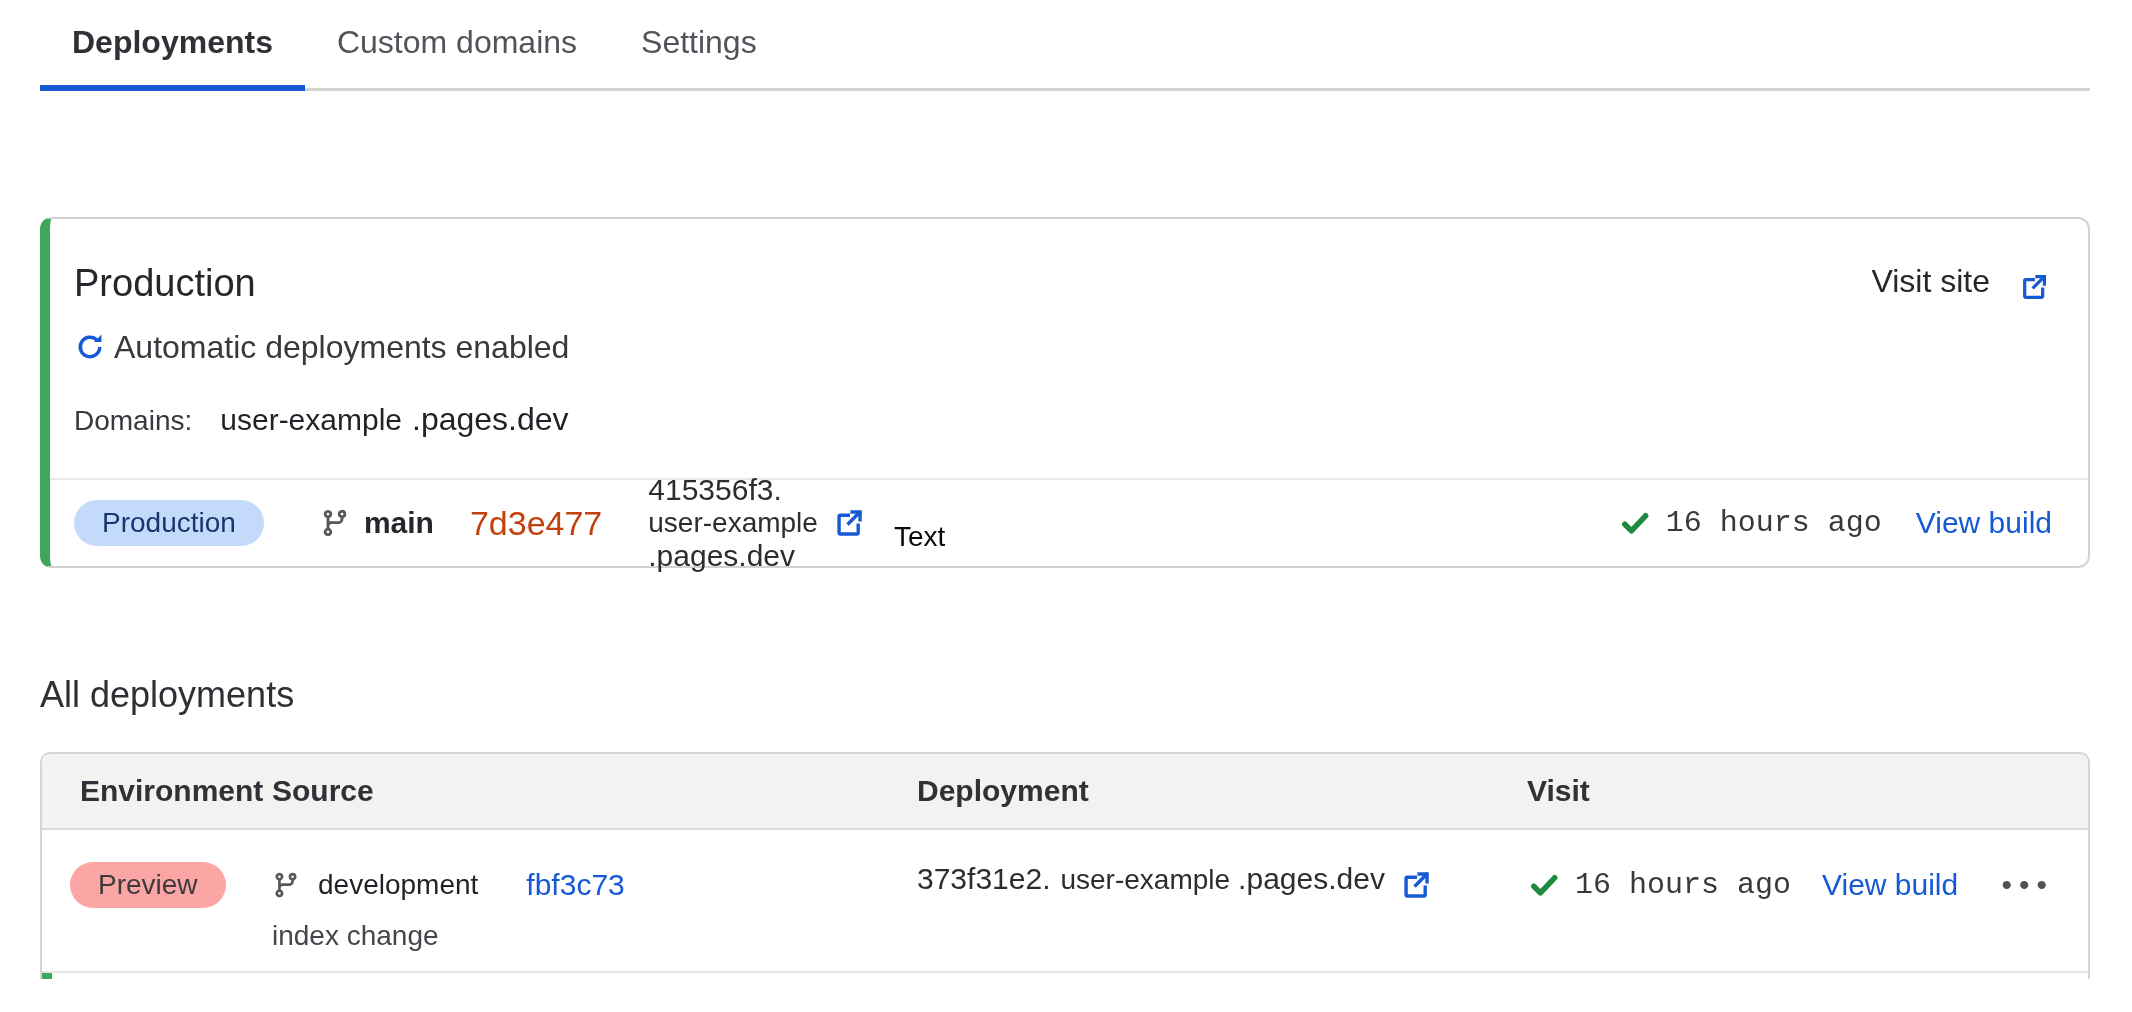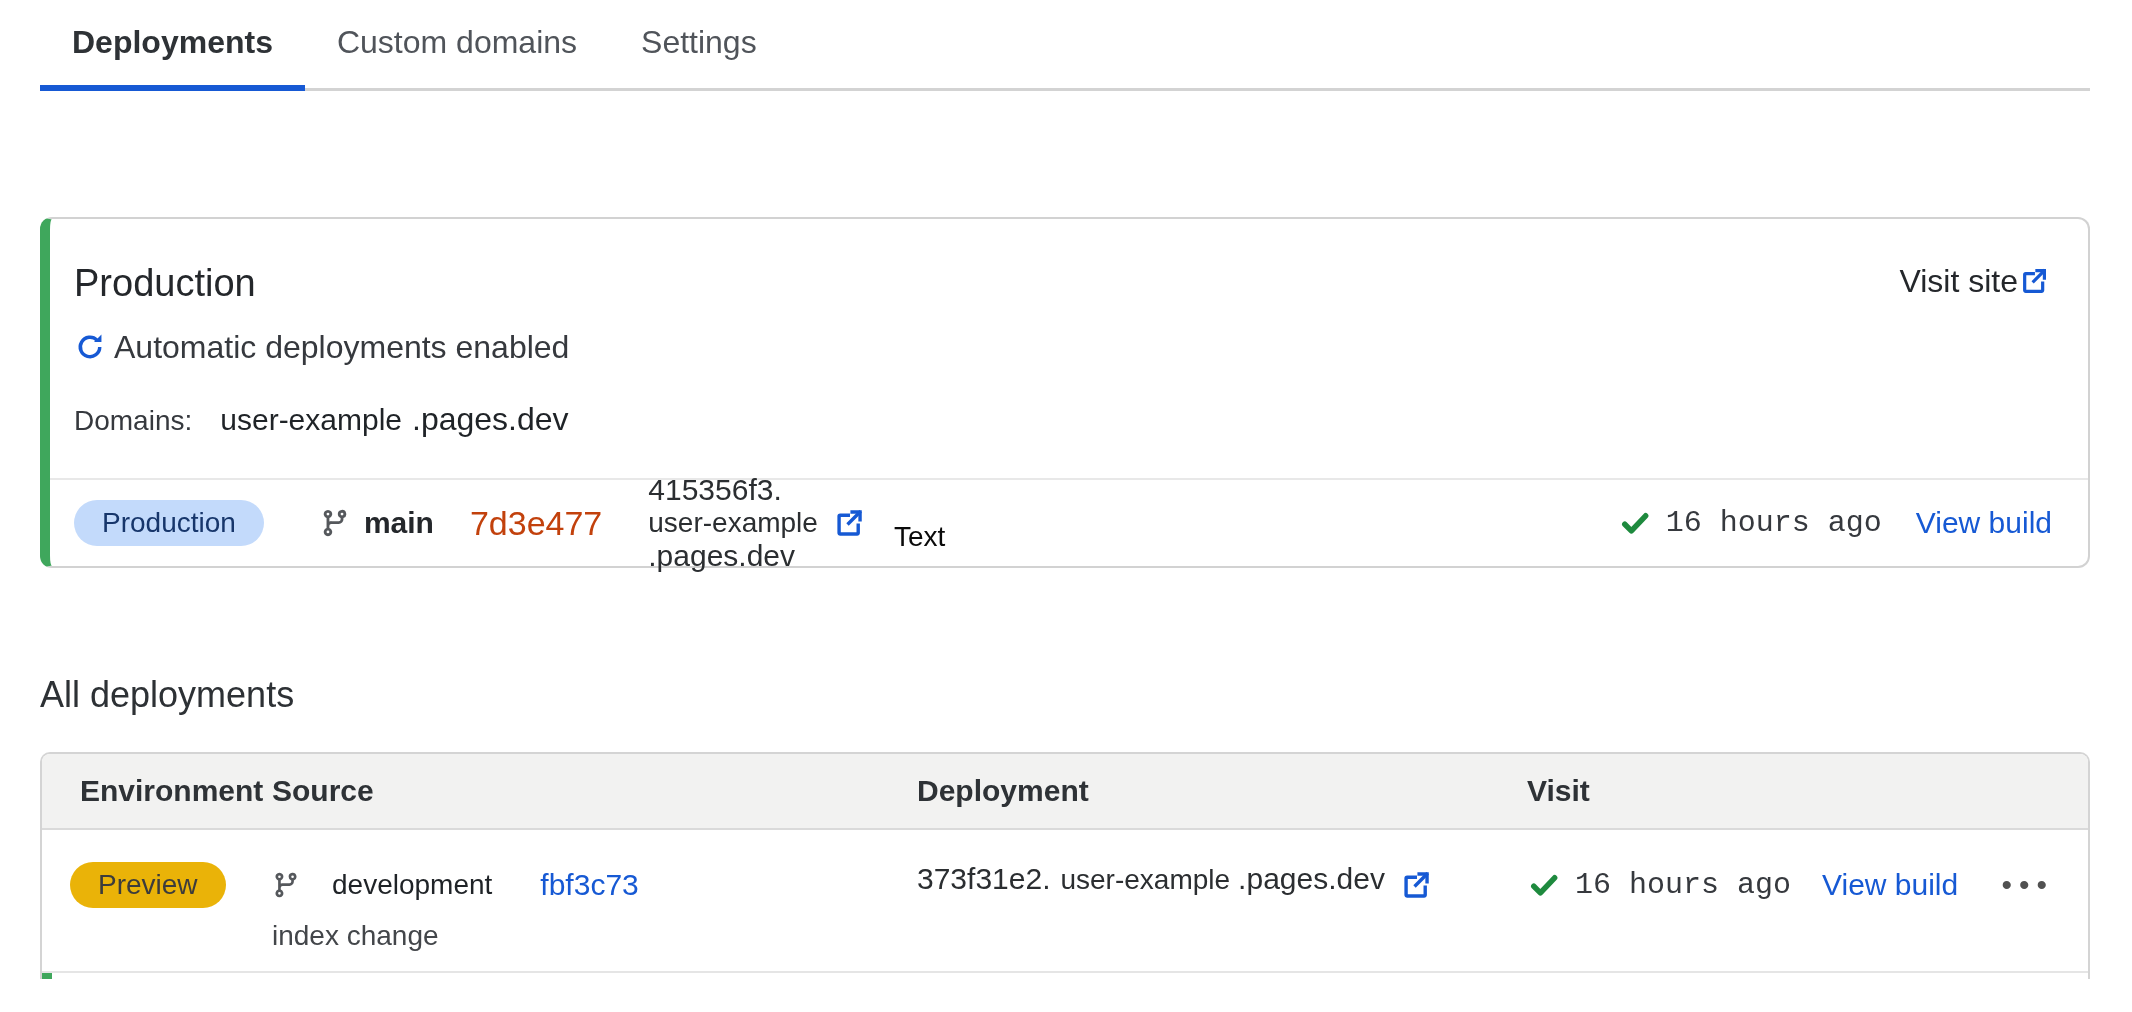--- a/index.html
+++ b/index.html
@@ -30,21 +30,21 @@
     border-left: 10px solid #3fa75c;
     border-radius: 12px;
     background: #fff;
   }
   .card-head {
     display: flex; justify-content: space-between; align-items: flex-start;
     padding: 40px 38px 0 24px;
   }
   .card-title { font-size: 38px; line-height: 48px; color: #24272b; }
   .visit-site {
-    display: flex; align-items: center; gap: 0;
+    display: flex; align-items: flex-end; gap: 28px;
     font-size: 32px; line-height: 44px; color: #24272b; cursor: pointer;
   }
   .auto-row {
     display: flex; align-items: center; gap: 8px;
     margin-top: 20px; padding: 0 24px; height: 40px;
     font-size: 32px; color: #36393e;
   }
   .domains-row {
     display: flex; align-items: baseline;
     margin-top: 34px; padding: 0 24px 40px 24px;
@@ -54,21 +54,21 @@
   .domain-suffix { font-size: 32px; color: #1f2327; margin-left: 10px; }
   .card-divider { border-top: 2px solid #e8e8e8; }
   .deploy-row { display: flex; align-items: center; height: 86px; padding: 0 36px 0 24px; }
 
   .badge {
     display: inline-flex; align-items: center; justify-content: center;
     height: 46px; padding: 0 28px; border-radius: 999px;
     font-size: 28px; white-space: nowrap;
   }
   .badge-production { background: #c3dafb; color: #17366b; }
-  .badge-preview    { background: #eab308; color: #3c3c3c; }
+  .badge-preview    { background: #fca5a5; color: #3c3c3c; }
 
   .branch-icon { margin-left: 56px; display: inline-flex; }
   .branch-name { margin-left: 14px; font-size: 30px; font-weight: 700; color: #24272b; }
   .commit-link { margin-left: 36px; font-size: 34px; color: #c2410c; cursor: pointer; text-decoration: none; }
   .url-group { display: flex; align-items: baseline; margin-left: 36px; flex-direction: column; }
   .url-prefix { font-size: 30px; color: #2b2e31; }
   .url-name   { font-size: 28px; color: #2b2e31; margin-left: 10px; }
   .url-suffix { font-size: 30px; color: #2b2e31; margin-left: 8px; }
   .ext-btn { margin-left: 14px; display: inline-flex; align-self: center; cursor: pointer; }
   .annotation { margin-left: 28px; position: relative; top: 14px; font-size: 28px; color: #0a0a0a; }
@@ -91,21 +91,21 @@
   }
   .thead {
     background: #f2f2f1; height: 76px; align-items: center;
     border-bottom: 2px solid #dadada;
     font-size: 30px; font-weight: 700; color: #2e3236;
   }
   .th-env, .td-env { padding-left: 38px; }
   .td-env { padding-left: 28px; }
   .trow { height: 143px; padding-top: 32px; border-bottom: 2px solid #e5e5e5; }
   .source-cell .line1 { display: flex; align-items: center; height: 46px; }
-  .source-branch { margin-left: 32px; font-size: 28px; color: #1f2327; text-align: center; }
+  .source-branch { margin-left: 18px; font-size: 28px; color: #1f2327; text-align: center; }
   .source-commit { margin-left: 48px; font-size: 30px; color: #1659d4; cursor: pointer; }
   .commit-message { margin-top: 12px; font-size: 28px; color: #43464a; }
   .deploy-cell { display: flex; align-items: baseline; height: 46px; }
   .status-cell { display: flex; align-items: center; height: 46px; }
   .actions-cell { display: flex; align-items: center; justify-content: space-between; height: 46px; padding-right: 34px; }
   .menu-dots { font-size: 30px; letter-spacing: 7px; color: #515151; cursor: pointer; line-height: 1; }
   .peek-row { height: 6px; position: relative; background: #fff; }
   .peek-green { position: absolute; left: 0; top: 0; width: 10px; height: 6px; background: #3fa75c; }
 
   svg { display: block; }

